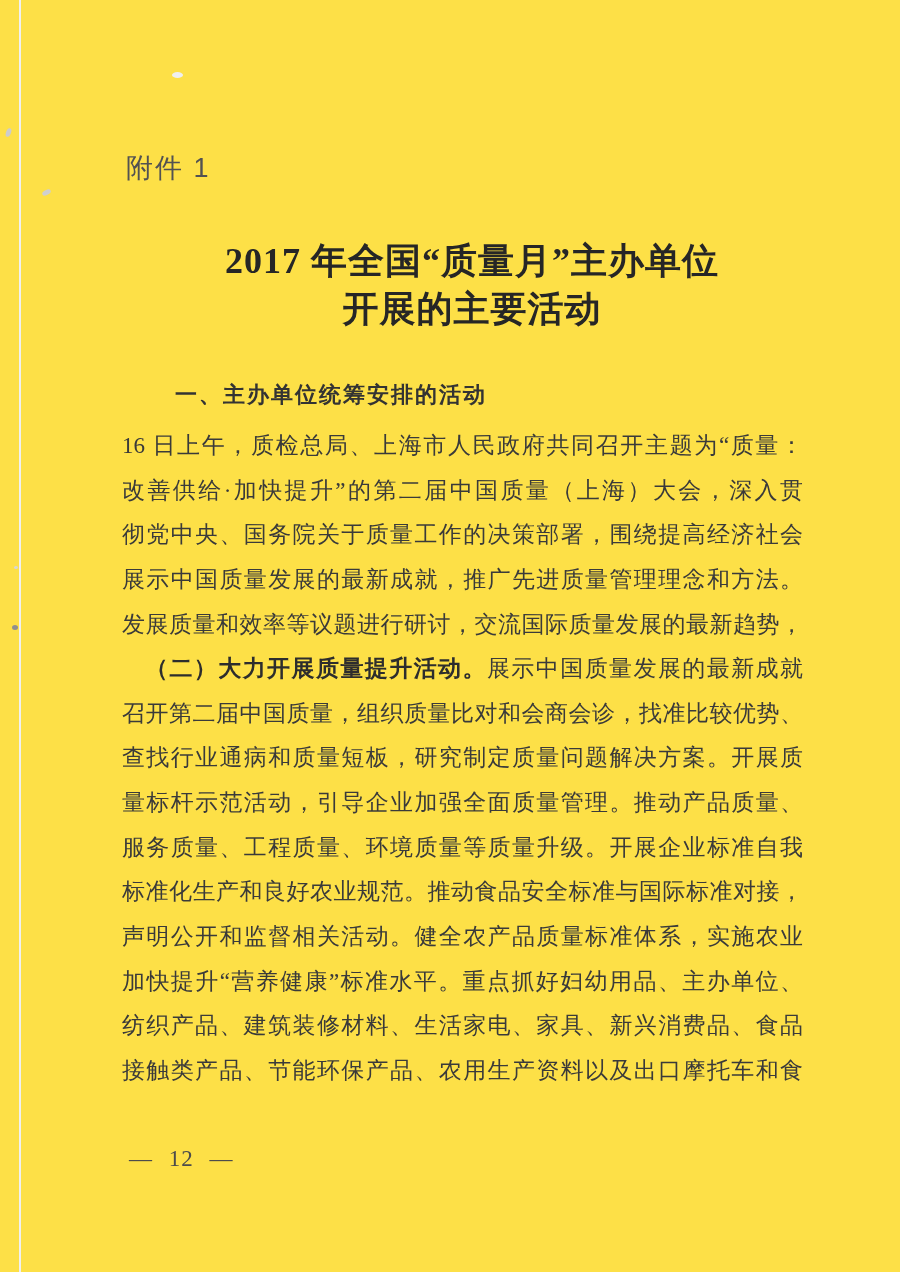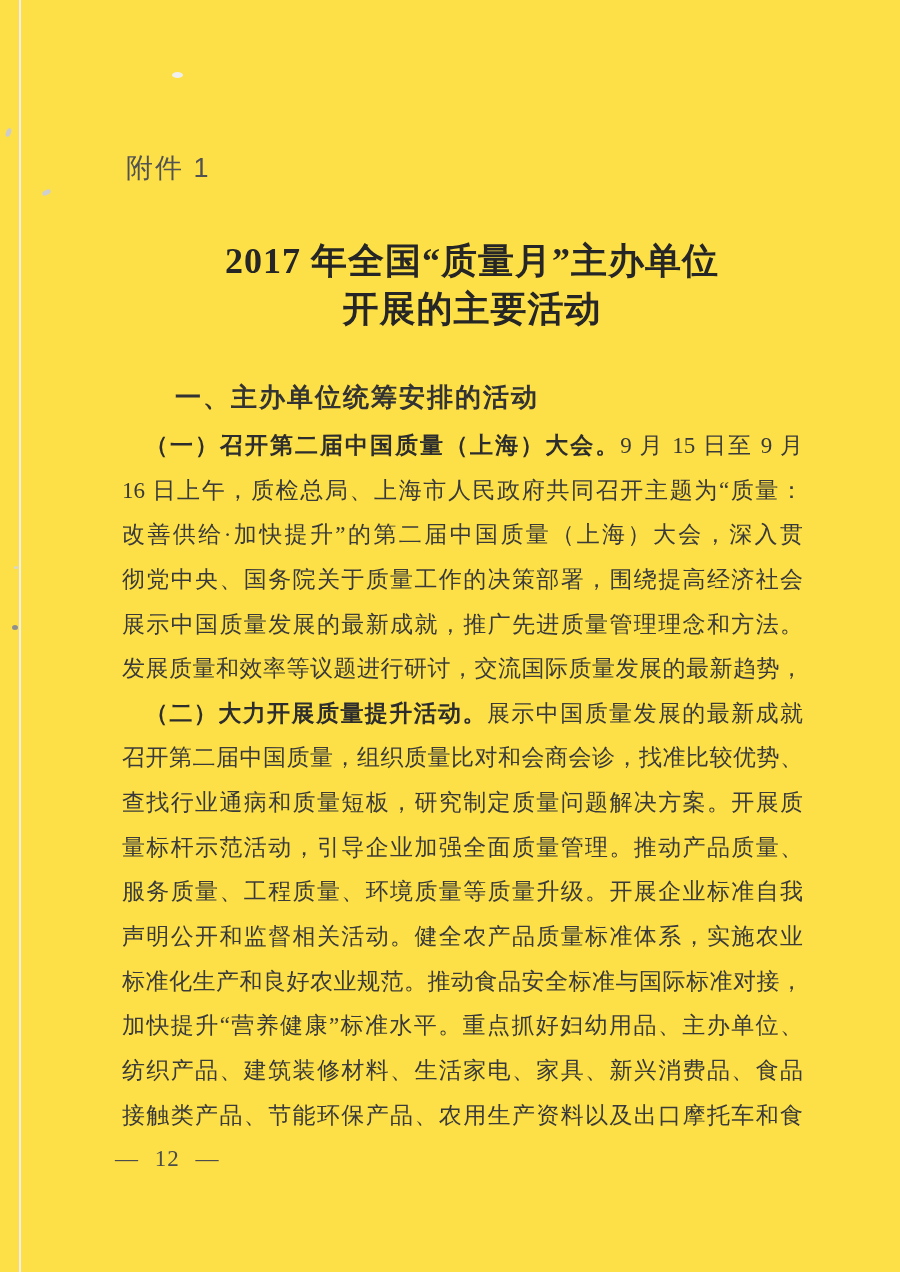--- a/index.html
+++ b/index.html
@@ -47,21 +47,21 @@
     color: #262626;
     letter-spacing: 1px;
   }
   .title .t-line { display: block; }
   .section-heading {
     position: absolute;
     left: 122px; top: 380px;
     width: 681px;
     font-family: "Liberation Sans", sans-serif;
     font-weight: bold;
-    font-size: 26px;
+    font-size: 22px;
     color: #333333;
     text-indent: 53px;
     letter-spacing: 2px;
   }
   .body-block {
     position: absolute;
     left: 122px; top: 424px;
     width: 681px;
     font-size: 23px;
     color: #3a3a3a;
@@ -73,21 +73,21 @@
     text-align-last: justify;
     overflow: hidden;
   }
   .bodyline.lead-line { text-indent: 23px; }
   .lead {
     font-weight: bold;
     color: #2d2d2d;
   }
   .footer {
     position: absolute;
-    left: 115px; top: 1146px;
+    left: 129px; top: 1146px;
     font-size: 23px;
     color: #4c4c4c;
     word-spacing: 9px;
     letter-spacing: 1px;
   }
 </style>
 </head>
 <body>
 
 <div class="page">
@@ -103,34 +103,33 @@
 
   <div class="title">
     <span class="t-line">2017 年全国“质量月”主办单位</span>
     <span class="t-line">开展的主要活动</span>
   </div>
 
   <div class="section-heading">一、主办单位统筹安排的活动</div>
 
   <div class="body-block">
 
-    <div class="bodyline lead-line"><span class="lead">（一）召开第二届中国质量（上海）大会。</span><span>9 月 15 日至 9 月</span></div>
     <div class="bodyline">16 日上午，质检总局、上海市人民政府共同召开主题为“质量：</div>
     <div class="bodyline">改善供给·加快提升”的第二届中国质量（上海）大会，深入贯</div>
     <div class="bodyline">彻党中央、国务院关于质量工作的决策部署，围绕提高经济社会</div>
     <div class="bodyline">展示中国质量发展的最新成就，推广先进质量管理理念和方法。</div>
     <div class="bodyline">发展质量和效率等议题进行研讨，交流国际质量发展的最新趋势，</div>
 
     <div class="bodyline lead-line"><span class="lead">（二）大力开展质量提升活动。</span><span>展示中国质量发展的最新成就</span></div>
     <div class="bodyline">召开第二届中国质量，组织质量比对和会商会诊，找准比较优势、</div>
     <div class="bodyline">查找行业通病和质量短板，研究制定质量问题解决方案。开展质</div>
     <div class="bodyline">量标杆示范活动，引导企业加强全面质量管理。推动产品质量、</div>
     <div class="bodyline">服务质量、工程质量、环境质量等质量升级。开展企业标准自我</div>
+    <div class="bodyline">标准化生产和良好农业规范。推动食品安全标准与国际标准对接，</div>
     <div class="bodyline">声明公开和监督相关活动。健全农产品质量标准体系，实施农业</div>
-    <div class="bodyline">标准化生产和良好农业规范。推动食品安全标准与国际标准对接，</div>
     <div class="bodyline">加快提升“营养健康”标准水平。重点抓好妇幼用品、主办单位、</div>
     <div class="bodyline">纺织产品、建筑装修材料、生活家电、家具、新兴消费品、食品</div>
     <div class="bodyline">接触类产品、节能环保产品、农用生产资料以及出口摩托车和食</div>
 
   </div>
 
   <div class="footer">— 12 —</div>
 
 </div>
 

